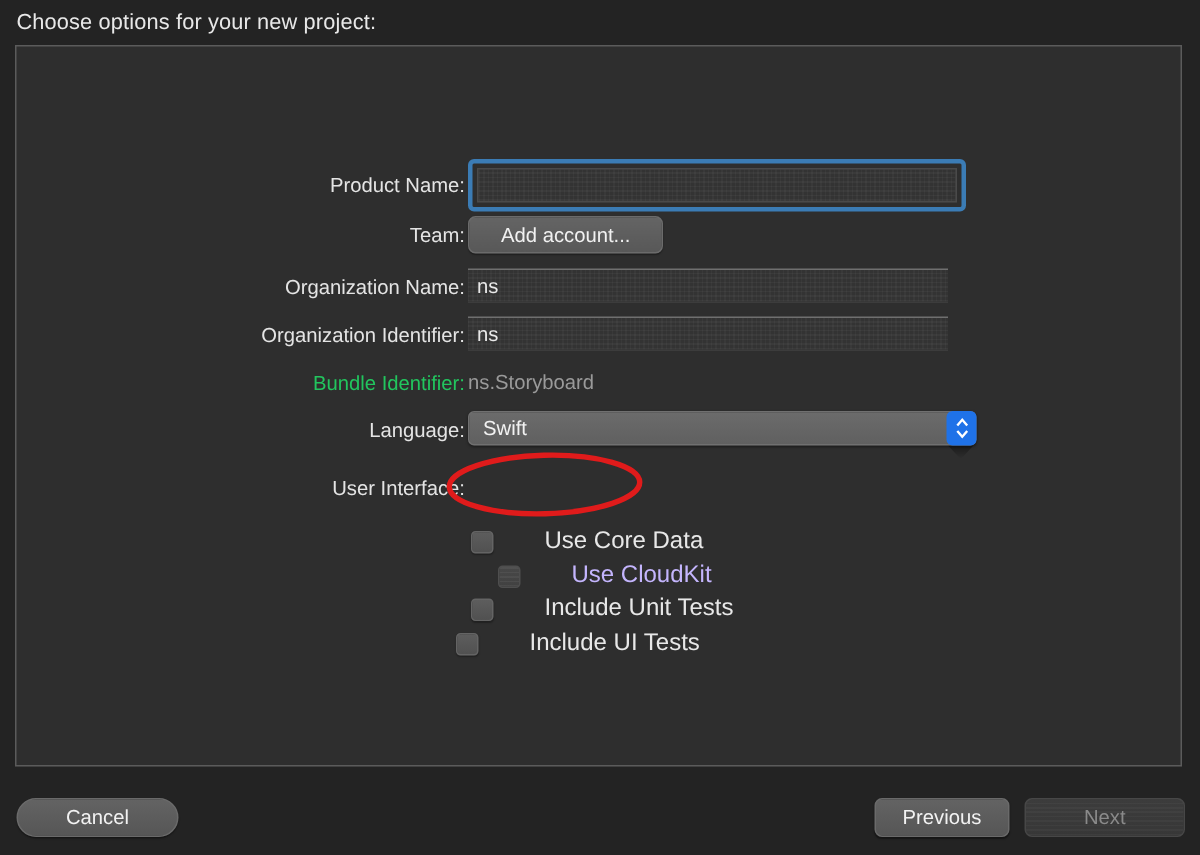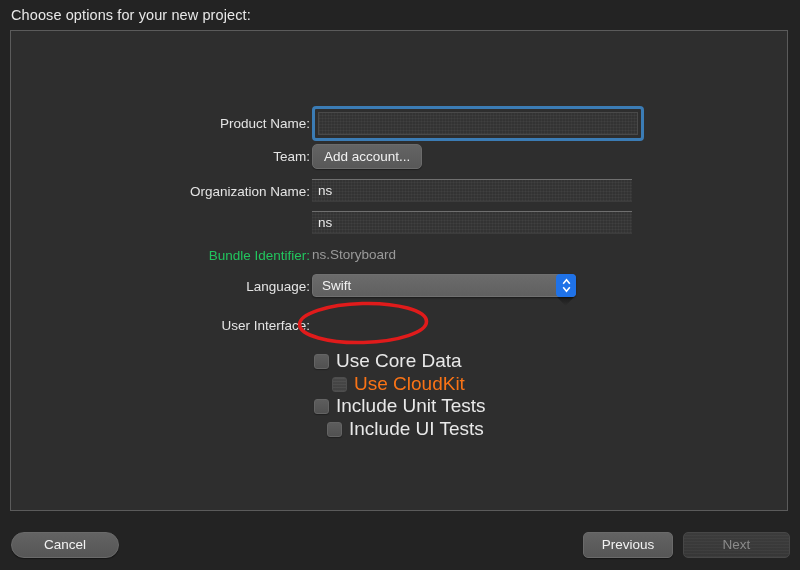--- a/index.html
+++ b/index.html
@@ -128,36 +128,36 @@
     color: #9a9a9a;
     white-space: nowrap;
   }
 
   
   .pushbtn {
     display: inline-block;
     box-sizing: border-box;
     height: 25px;
     line-height: 23px;
-    padding: 0 11px;
+    padding: 0 21px;
     background: linear-gradient(180deg, #646464 0%, #585858 100%);
     border: 1px solid #6b6b6b;
     border-radius: 5px;
     color: #f1f1f1;
     font-size: 13.5px;
     text-align: left;
     white-space: nowrap;
     box-shadow: 0 1px 1px rgba(0,0,0,0.35);
   }
 
   
   .popup {
     position: relative;
     box-sizing: border-box;
-    width: 264px;
+    width: 339px;
     height: 23px;
     background: linear-gradient(180deg, #6b6b6b 0%, #606060 100%);
     border: 1px solid #707070;
     border-radius: 4px;
     color: #f2f2f2;
     font-size: 13.5px;
     line-height: 21px;
     padding-left: 9px;
     white-space: nowrap;
     box-shadow: 0 1px 2px rgba(0,0,0,0.45);
@@ -206,25 +206,26 @@
     flex: 0 0 auto;
   }
   .cbox.disabled {
     background:
       repeating-linear-gradient(0deg, rgba(255,255,255,0.05) 0 1px, rgba(0,0,0,0) 1px 3px),
       linear-gradient(180deg, #484848 0%, #414141 100%);
     border-color: #4e4e4e;
     box-shadow: none;
   }
   .cblabel {
-    font-size: 19px;
+    font-size: 16px;
     color: #e8e8e8;
     white-space: nowrap;
-  }
-  .cblabel.disabled { color: #f97316; }
+    margin-left: 27px;
+  }
+  .cblabel.disabled { color: #c4b5fd; }
 
   
   #annotation {
     position: absolute;
     left: 296px;
     top: 301px;
     width: 136px;
     height: 44px;
     pointer-events: none;
   }
@@ -275,20 +276,21 @@
   </div>
 
   <div class="row" style="top:148px;">
     <div class="lbl">Organization Name:</div>
     <div class="ctrl">
       <input class="tfield" type="text" placeholder="" value="ns" style="">
     </div>
   </div>
 
   <div class="row" style="top:180px;">
+    <div class="lbl">Organization Identifier:</div>
     <div class="ctrl">
       <input class="tfield" type="text" placeholder="" value="ns" style="">
     </div>
   </div>
 
   <div class="row" style="top:212px;">
     <div class="lbl dim">Bundle Identifier:</div>
     <div class="ctrl">
       <div class="statictext">ns.Storyboard</div>
     </div>
@@ -324,21 +326,21 @@
   <div class="cbrow" style="left:321px; top:343px;">
     <span class="cbox disabled"></span>
     <span class="cblabel disabled">Use CloudKit</span>
   </div>
 
   <div class="cbrow" style="left:303px; top:365px;">
     <span class="cbox"></span>
     <span class="cblabel">Include Unit Tests</span>
   </div>
 
-  <div class="cbrow" style="left:316px; top:388px;">
+  <div class="cbrow" style="left:293px; top:388px;">
     <span class="cbox"></span>
     <span class="cblabel">Include UI Tests</span>
   </div>
 
 </div>
 
 <svg id="annotation" viewBox="0 0 136 44">
   <ellipse cx="67" cy="22" rx="63.5" ry="19.5" fill="none" stroke="#e01b1b" stroke-width="3.6" transform="rotate(-1.5 67 22)"></ellipse>
 </svg>
 

